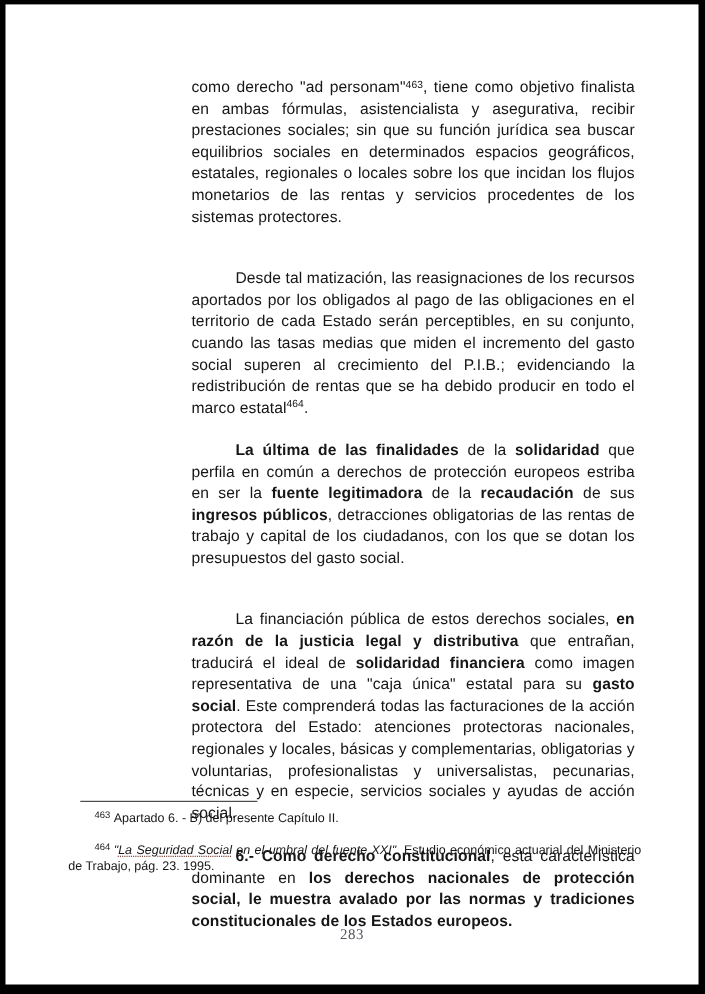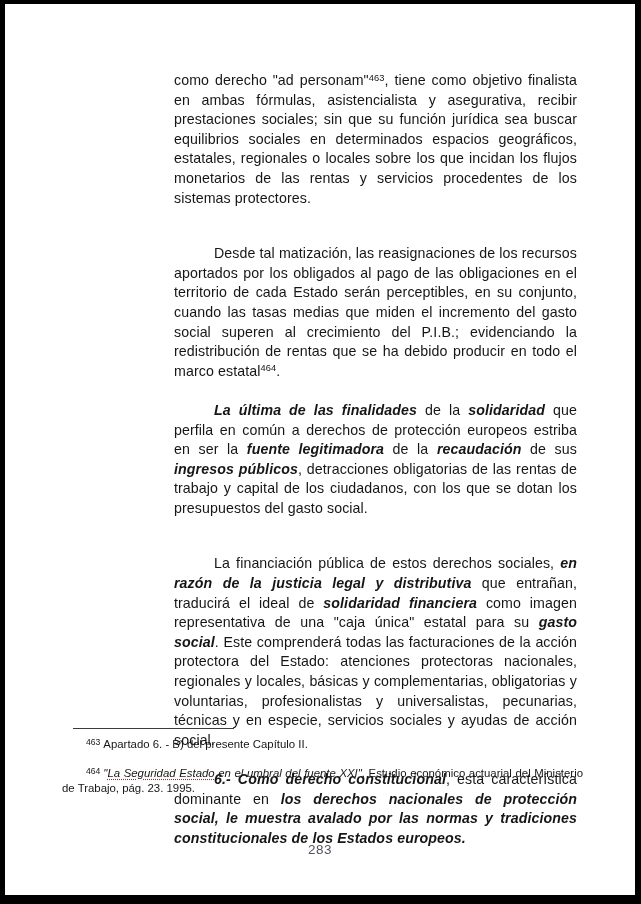--- a/index.html
+++ b/index.html
@@ -21,21 +21,21 @@
     left: 169px; top: 67px; width: 403px;
     font-size: 14.2px;
     line-height: 19.6px;
     color: #161616;
     text-align: justify;
     letter-spacing: 0.1px;
   }
   .para { margin: 0; }
   .para.indent { text-indent: 40px; margin-top: 36px; }
   .para.spaced { margin-top: 19.6px; }
-  .bi { font-weight: bold; font-style: italic; }
+  .bi { font-weight: bold; }
   .it { font-style: italic; }
   .du {
     text-decoration: underline dotted #7a4034;
     text-underline-offset: 2px;
   }
   .body-text sup {
     font-size: 9.3px;
     line-height: 0;
     vertical-align: baseline;
     position: relative;
@@ -60,21 +60,21 @@
     line-height: 0;
     vertical-align: baseline;
     position: relative;
     top: -3.5px;
   }
   .fn-marker { padding-right: 3px; }
   .page-number {
     position: absolute;
     left: 0; top: 838px; width: 100%;
     text-align: center;
-    font-family: Liberation Sans, sans-serif;
+    font-family: Liberation Serif, serif;
     font-size: 13.5px;
     letter-spacing: 0.5px;
     color: #53555f;
   }
 </style>
 </head>
 <body>
 
 <div class="page">
 
@@ -83,18 +83,18 @@
       <p class="para indent"><span>Desde tal matización, las reasignaciones de los recursos aportados por los obligados al pago de las obligaciones en el territorio de cada Estado serán perceptibles, en su conjunto, cuando las tasas medias que miden el incremento del gasto social superen al crecimiento del P.I.B.; evidenciando la redistribución de rentas que se ha debido producir en todo el marco estatal</span><sup>464</sup><span>.</span></p>
       <p class="para indent spaced"><span class="bi">La última de las finalidades</span><span> de la </span><span class="bi">solidaridad</span><span> que perfila en común a derechos de protección europeos estriba en ser la </span><span class="bi">fuente legitimadora</span><span> de la </span><span class="bi">recaudación</span><span> de sus </span><span class="bi">ingresos públicos</span><span>, detracciones obligatorias de las rentas de trabajo y capital de los ciudadanos, con los que se dotan los presupuestos del gasto social.</span></p>
       <p class="para indent"><span>La financiación pública de estos derechos sociales, </span><span class="bi">en razón de la justicia legal y distributiva</span><span> que entrañan, traducirá el ideal de </span><span class="bi">solidaridad financiera</span><span> como imagen representativa de una "caja única" estatal para su </span><span class="bi">gasto social</span><span>. Este comprenderá todas las facturaciones de la acción protectora del Estado: atenciones protectoras nacionales, regionales y locales, básicas y complementarias, obligatorias y voluntarias, profesionalistas y universalistas, pecunarias, técnicas y en especie, servicios sociales y ayudas de acción social.</span></p>
       <p class="para indent spaced"><span class="bi">6.- Como derecho constitucional</span><span>, esta característica dominante en </span><span class="bi">los derechos nacionales de protección social, le muestra avalado por las normas y tradiciones constitucionales de los Estados europeos.</span></p>
     </main>
 
   <div class="footnote-sep"></div>
 
   <section class="footnotes">
       <p class="footnote"><sup class="fn-marker">463</sup><span>Apartado 6. - B) del presente Capítulo II.</span></p>
-      <p class="footnote"><sup class="fn-marker">464</sup><span class="it">"</span><span class="it du">La Seguridad Estado</span><span class="it"> en el umbral del fuente XXI"</span><span>. Estudio económico actuarial del Ministerio de Trabajo, pág. 23. 1995.</span></p>
+      <p class="footnote"><sup class="fn-marker">464</sup><span class="it">"</span><span class="it du">La Seguridad Social</span><span class="it"> en el umbral del fuente XXI"</span><span>. Estudio económico actuarial del Ministerio de Trabajo, pág. 23. 1995.</span></p>
     </section>
 
   <div class="page-number">283</div>
 
 </div>
 
 </body></html>

